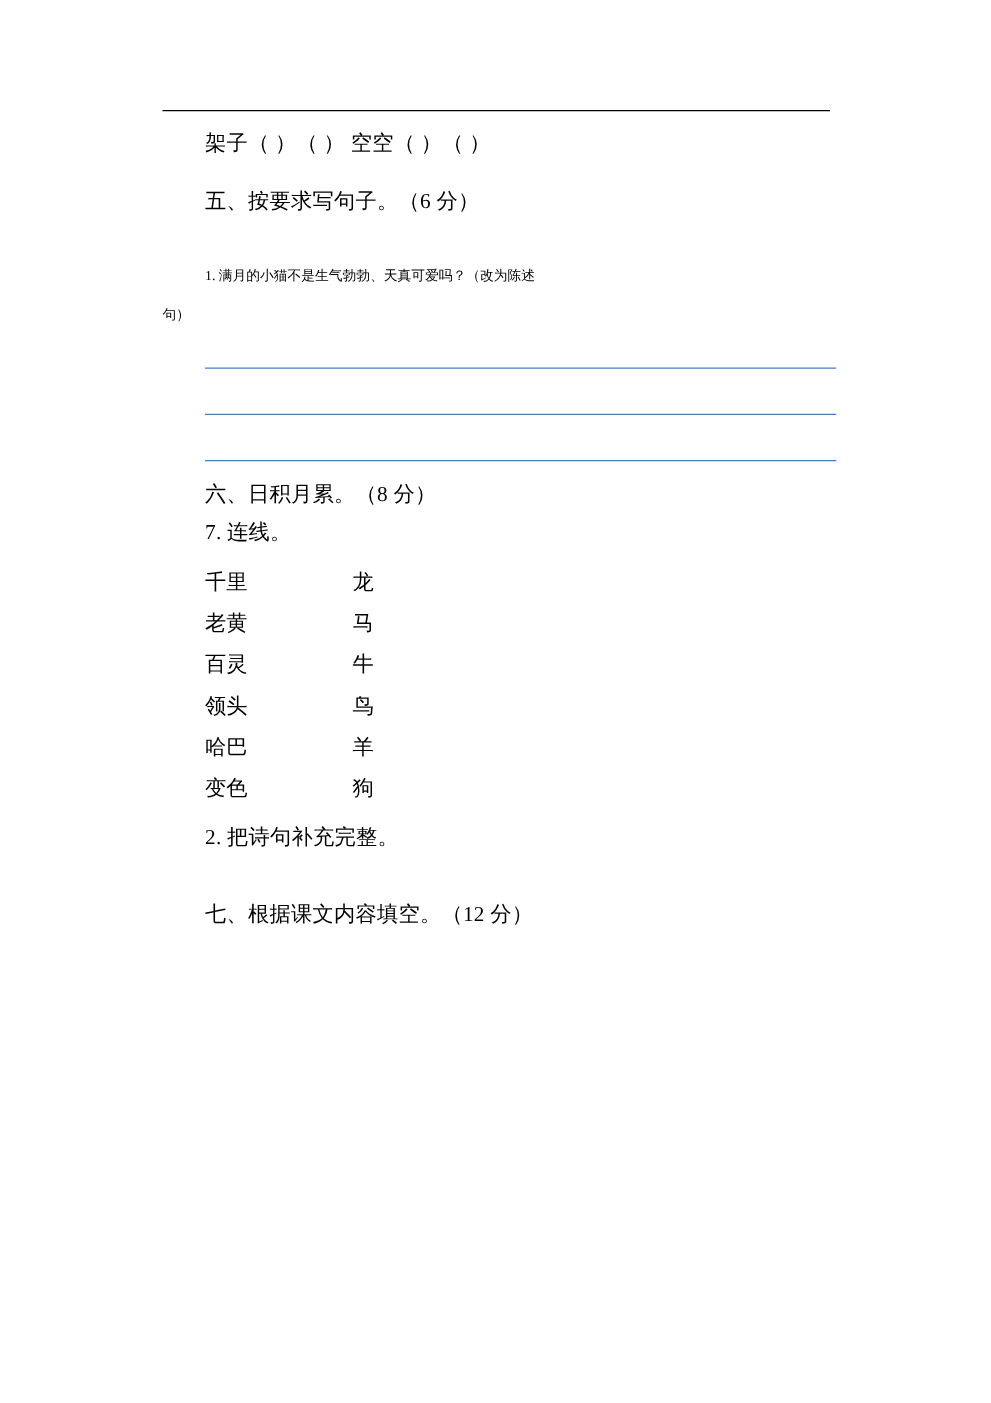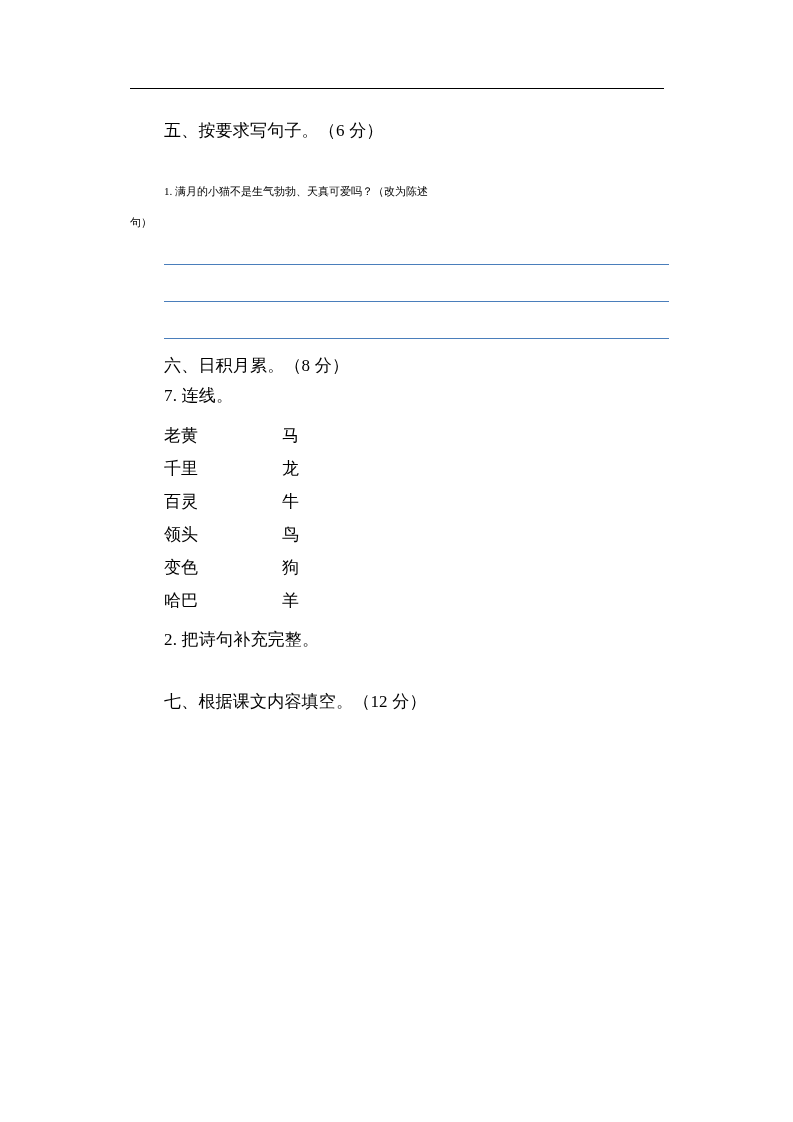--- a/index.html
+++ b/index.html
@@ -93,20 +93,21 @@
 </style>
 </head>
 <body>
 
 <div class="page">
 
   <div class="top-rule"></div>
 
   <div class="content">
 
+    <div class="line indent">架子（      ）（      ）  空空（      ）（      ）</div>
 
     <div class="spacer-16"></div>
 
     <div class="line indent">五、按要求写句子。（6 分）</div>
 
     <div class="spacer-30"></div>
 
     <div class="q-wrap">
       <div class="indent">1. 满月的小猫不是生气勃勃、天真可爱吗？（改为陈述</div>
       <div>句）</div>
@@ -128,42 +129,42 @@
 
     <div class="line indent">六、日积月累。（8 分）</div>
 
     <div class="line indent">7. 连线。</div>
 
     <div class="spacer-8"></div>
 
     <table class="match-table">
       <tbody>
           <tr>
+        <td class="match-left">千里</td>
+        <td class="match-right">龙</td>
+      </tr>
+      <tr>
         <td class="match-left">老黄</td>
         <td class="match-right">马</td>
-      </tr>
-      <tr>
-        <td class="match-left">千里</td>
-        <td class="match-right">龙</td>
       </tr>
       <tr>
         <td class="match-left">百灵</td>
         <td class="match-right">牛</td>
       </tr>
       <tr>
         <td class="match-left">领头</td>
         <td class="match-right">鸟</td>
       </tr>
       <tr>
+        <td class="match-left">哈巴</td>
+        <td class="match-right">羊</td>
+      </tr>
+      <tr>
         <td class="match-left">变色</td>
         <td class="match-right">狗</td>
-      </tr>
-      <tr>
-        <td class="match-left">哈巴</td>
-        <td class="match-right">羊</td>
       </tr>
     </tbody>
       </table>
 
     <div class="spacer-8"></div>
 
     <div class="line indent">2. 把诗句补充完整。</div>
 
     <div class="spacer-8"></div>
 

